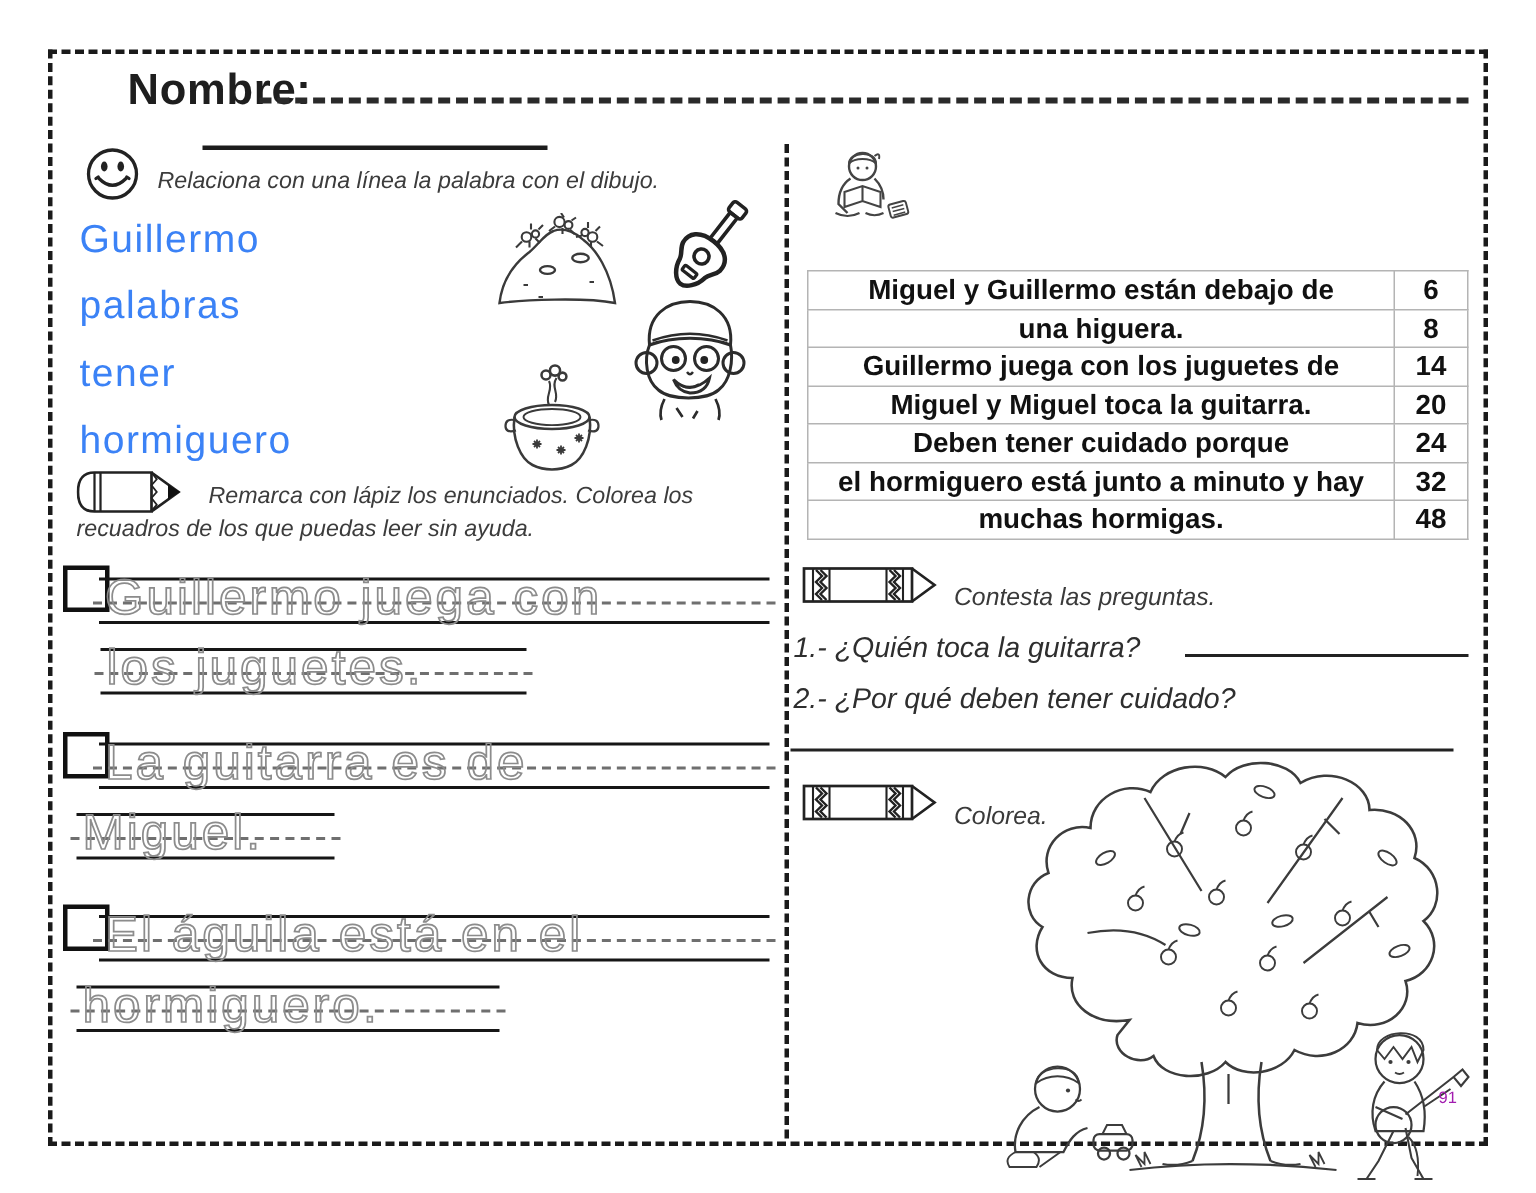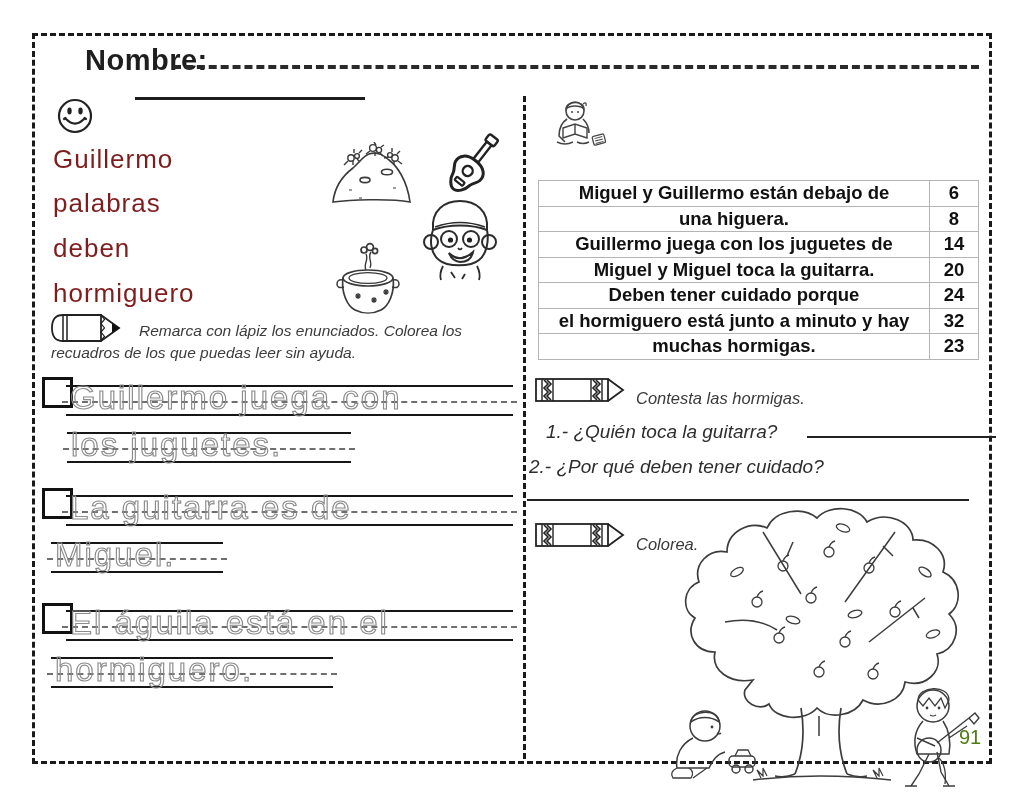--- a/index.html
+++ b/index.html
@@ -11,21 +11,21 @@
 
   
   .name-label{font-size:29px;font-weight:bold;letter-spacing:.5px;}
   .name-line{border-top:4px dashed #2a2a2a;height:0;cursor:text;}
   .mini-rule{border-top:3px solid #1c1c1c;height:0;}
 
   .instr{font-style:italic;color:#3c3c3c;font-size:15.5px;line-height:1.45;}
   .instr-big{font-style:italic;color:#3a3a3a;font-size:16.5px;line-height:1.5;}
 
   
-  .word{font-size:26px;color:#7f1d1d;letter-spacing:1px;}
+  .word{font-size:26px;color:#3b82f6;letter-spacing:1px;}
 
   
   .checkbox{width:25px;height:25px;border:3.5px solid #111;background:#fff;cursor:pointer;}
   .hw{border-top:2.5px solid #161616;border-bottom:2.5px solid #161616;height:27px;
       position:absolute;cursor:text;}
   .hw:before{content:"";position:absolute;left:-4px;right:-4px;top:50%;
       border-top:2px dashed #6f6f6f;}
   .hw span{position:absolute;left:4px;top:-8px;white-space:nowrap;
       font-size:33px;letter-spacing:2px;color:#9b9b9b;}
   @supports ((-webkit-text-stroke:1px #888)){
@@ -34,45 +34,46 @@
 
   
   .vdivider{border-left:3px dashed #1a1a1a;width:0;}
   table.story{border-collapse:collapse;width:441px;table-layout:fixed;padding-left:28px;}
   table.story td{border:1.5px solid #b4b4b4;height:24.5px;text-align:center;
       font-weight:bold;font-size:18.5px;color:#111;padding:0 2px;overflow:hidden;white-space:nowrap;}
   td.cnt{width:44px;}
   .question{font-style:italic;font-size:19px;color:#2e2e2e;display:flex;align-items:baseline;}
   .blank{flex:1;border-bottom:2px solid #222;margin:0 2px 2px 2px;height:18px;cursor:text;}
   .ansline{border-top:2px solid #222;height:0;cursor:text;}
-  .pagenum{font-size:20px;color:#4d7c0f;}
+  .pagenum{font-size:11px;color:#a21caf;}
   svg{display:block;}
 </style>
 </head>
 <body>
 
 <div class="sheet">
 
   <div class="abs name-label" style="left:13px;top:8px;margin-left:37px;">Nombre:</div>
   <div class="abs name-line" style="left:138px;top:29px;width:806px;"></div>
 
   <div class="abs" style="left:20px;top:60px;">
     <svg width="40" height="40" viewBox="0 0 40 40" fill="none" stroke="#222" stroke-width="2.2">
       <circle cx="20" cy="20" r="16"></circle>
       <ellipse cx="14.5" cy="15" rx="2.2" ry="3.4" fill="#222" stroke="none"></ellipse>
       <ellipse cx="25.5" cy="15" rx="2.2" ry="3.4" fill="#222" stroke="none"></ellipse>
       <path d="M11,23 Q20,32 29,23" stroke-linecap="round"></path>
       <path d="M10.5,22 l-1.5,1 M29.5,22 l1.5,1" stroke-linecap="round"></path>
     </svg>
   </div>
   <div class="abs mini-rule" style="left:100px;top:61px;width:230px;"></div>
+  <div class="abs instr" style="left:70px;top:74px;width:400px;">Relaciona con una línea la palabra con el dibujo.</div>
 
   <div class="abs word" style="left:18px;top:108px;">Guillermo</div>
   <div class="abs word" style="left:18px;top:152px;">palabras</div>
-  <div class="abs word" style="left:18px;top:197px;">deben</div>
+  <div class="abs word" style="left:18px;top:197px;">tener</div>
   <div class="abs word" style="left:18px;top:242px;">hormiguero</div>
 
   <div class="abs" style="left:294px;top:106px;">
     <svg width="86" height="64" viewBox="0 0 86 64" fill="none" stroke="#3a3a3a" stroke-width="1.6">
       <path d="M4,60 C6,42 16,32 24,26 C30,21 34,14 40,12 C48,9 56,14 60,18 C68,24 78,38 81,60 C60,56 20,58 4,60 z"></path>
       <ellipse cx="36" cy="38" rx="5" ry="2.6"></ellipse>
       <ellipse cx="58" cy="30" rx="5.5" ry="2.8"></ellipse>
       <path d="M20,48 l3,0 M64,46 l3,0 M30,56 l3,0" stroke-width="1.2"></path>
       <g stroke-width="1.4">
         <circle cx="22" cy="16" r="3.2"></circle>
@@ -212,38 +213,38 @@
         <tr>
             <td>Deben tener cuidado  porque</td>
             <td class="cnt">24</td>
           </tr>
         <tr>
             <td>el hormiguero está junto a minuto y hay</td>
             <td class="cnt">32</td>
           </tr>
         <tr>
             <td>muchas hormigas.</td>
-            <td class="cnt">23</td>
+            <td class="cnt">48</td>
           </tr>
       </tbody>
     </table>
   </div>
 
   <div class="abs" style="left:498px;top:338px;">
     <svg width="96" height="32" viewBox="0 0 96 32" fill="none" stroke="#222" stroke-width="1.8">
       <rect x="3" y="5" width="72" height="22"></rect>
       <path d="M9,5 v22 M20,5 v22 M58,5 v22 M69,5 v22" stroke-width="1.4"></path>
       <path d="M11,6 l4,4 l-4,4 l4,4 l-4,4 l4,4 M14,6 l4,4 l-4,4 l4,4 l-4,4 l4,4" stroke-width="1.6"></path>
       <path d="M60,6 l4,4 l-4,4 l4,4 l-4,4 l4,4 M63,6 l4,4 l-4,4 l4,4 l-4,4 l4,4" stroke-width="1.6"></path>
       <path d="M75,5 L90,16 L75,27"></path>
     </svg>
   </div>
-  <div class="abs instr-big" style="left:601px;top:350px;">Contesta las hormigas.</div>
-
-  <div class="abs question" style="left:511px;top:382px;width:452px;gap:28px;">
+  <div class="abs instr-big" style="left:601px;top:350px;">Contesta las preguntas.</div>
+
+  <div class="abs question" style="left:494px;top:382px;width:452px;gap:28px;">
     <span>1.- ¿Quién toca la guitarra?</span>
     <span class="blank"></span>
   </div>
   <div class="abs question" style="left:494px;top:420px;width:452px;">
     <span>2.- ¿Por qué deben tener cuidado?</span>
   </div>
   <div class="abs ansline" style="left:492px;top:463px;width:442px;"></div>
 
   <div class="abs" style="left:498px;top:482px;">
     <svg width="96" height="34" viewBox="0 0 96 32" fill="none" stroke="#222" stroke-width="1.8">

